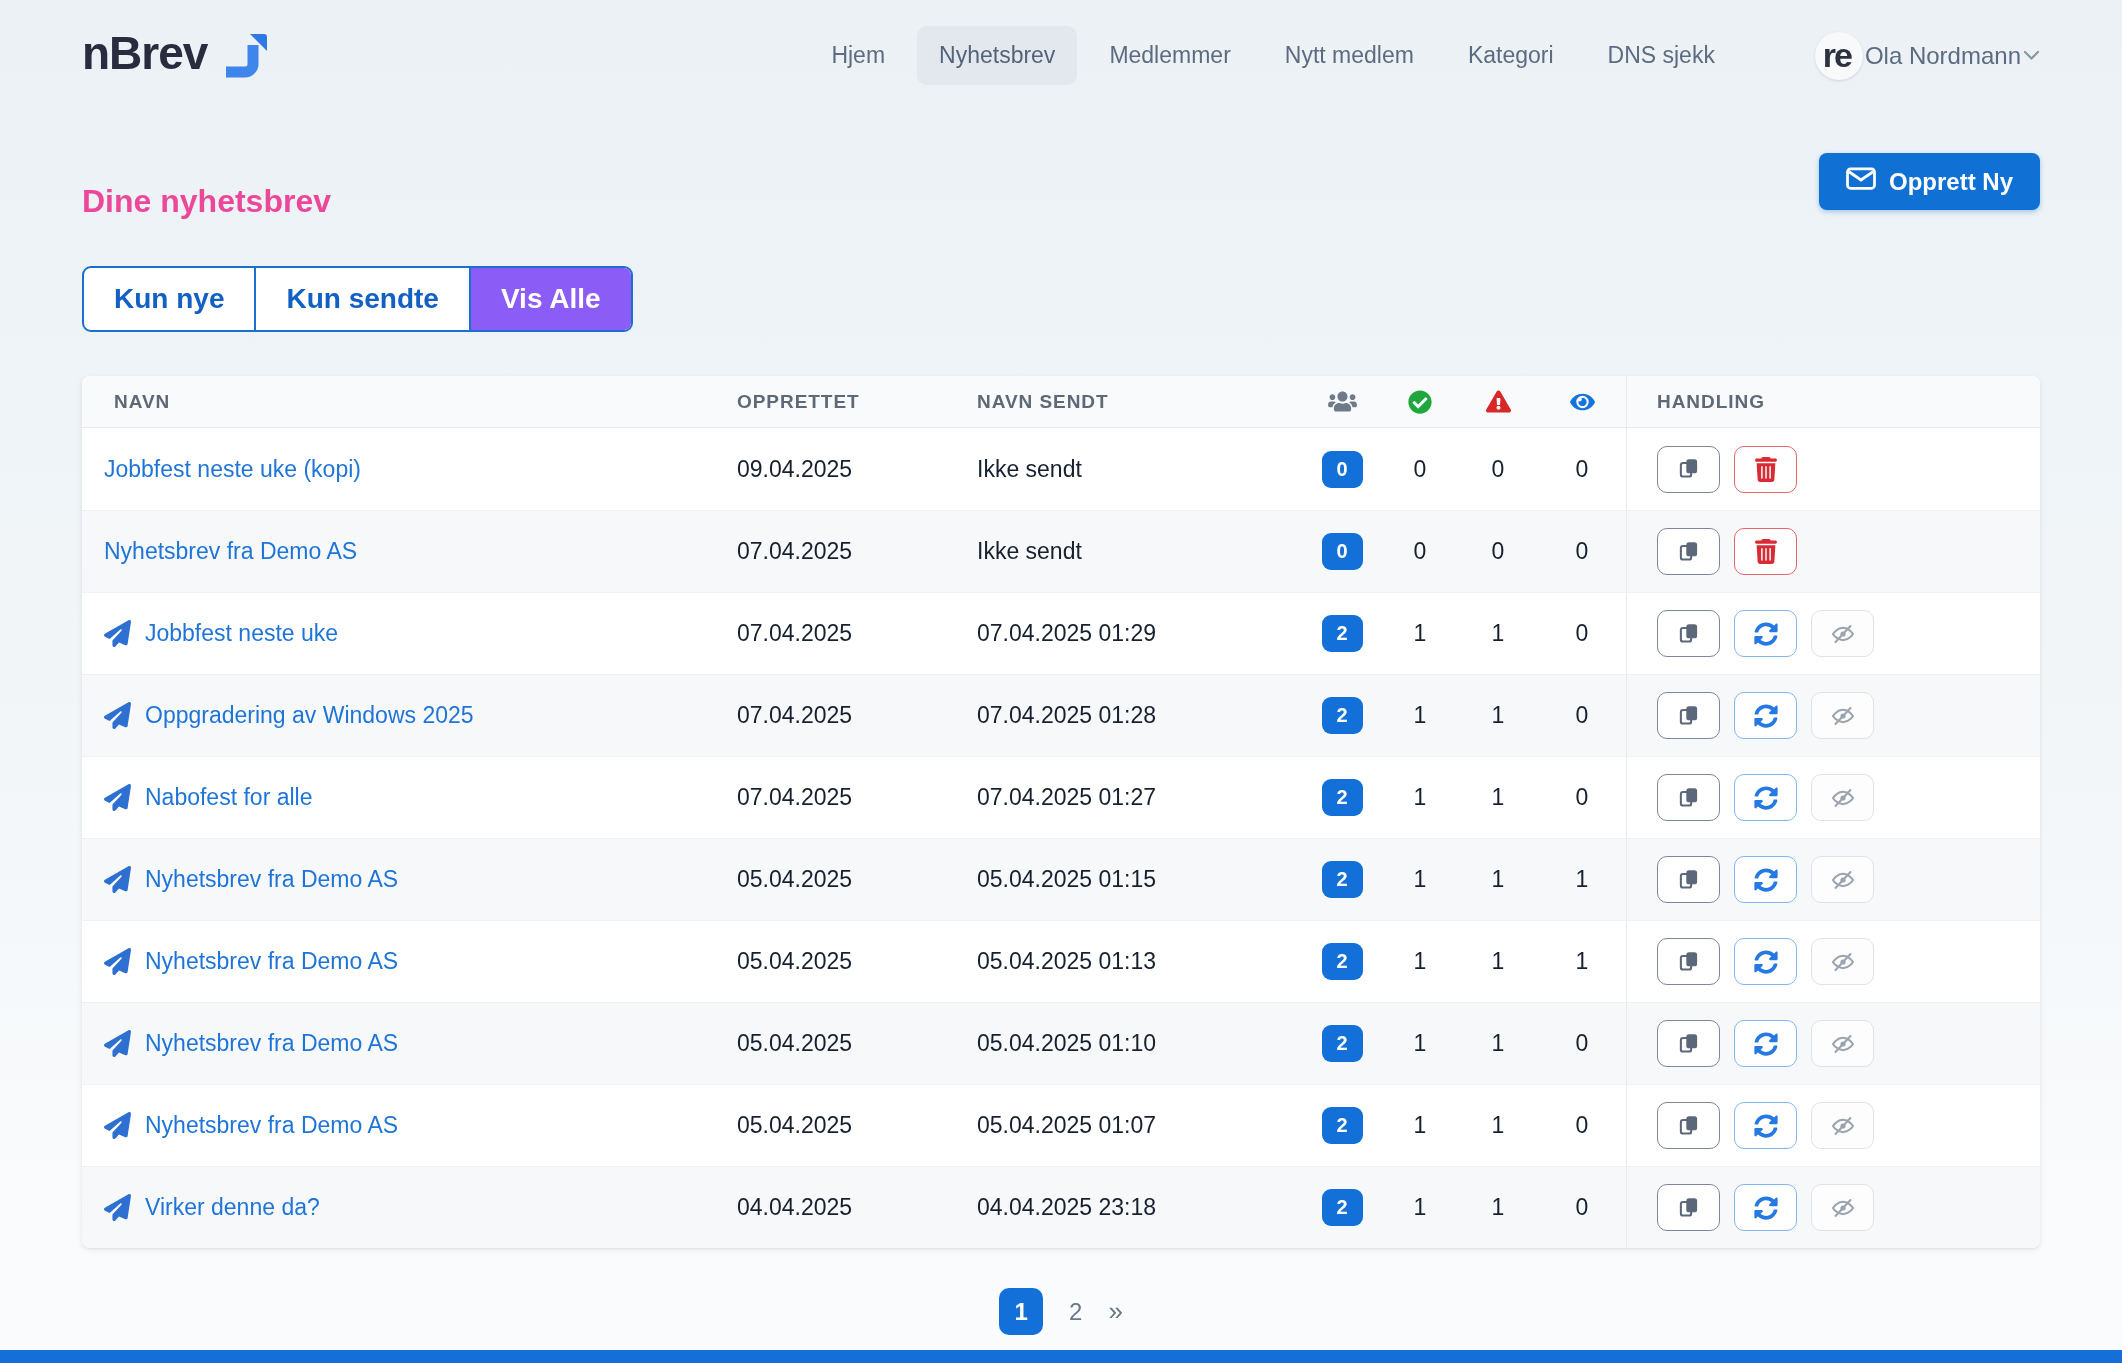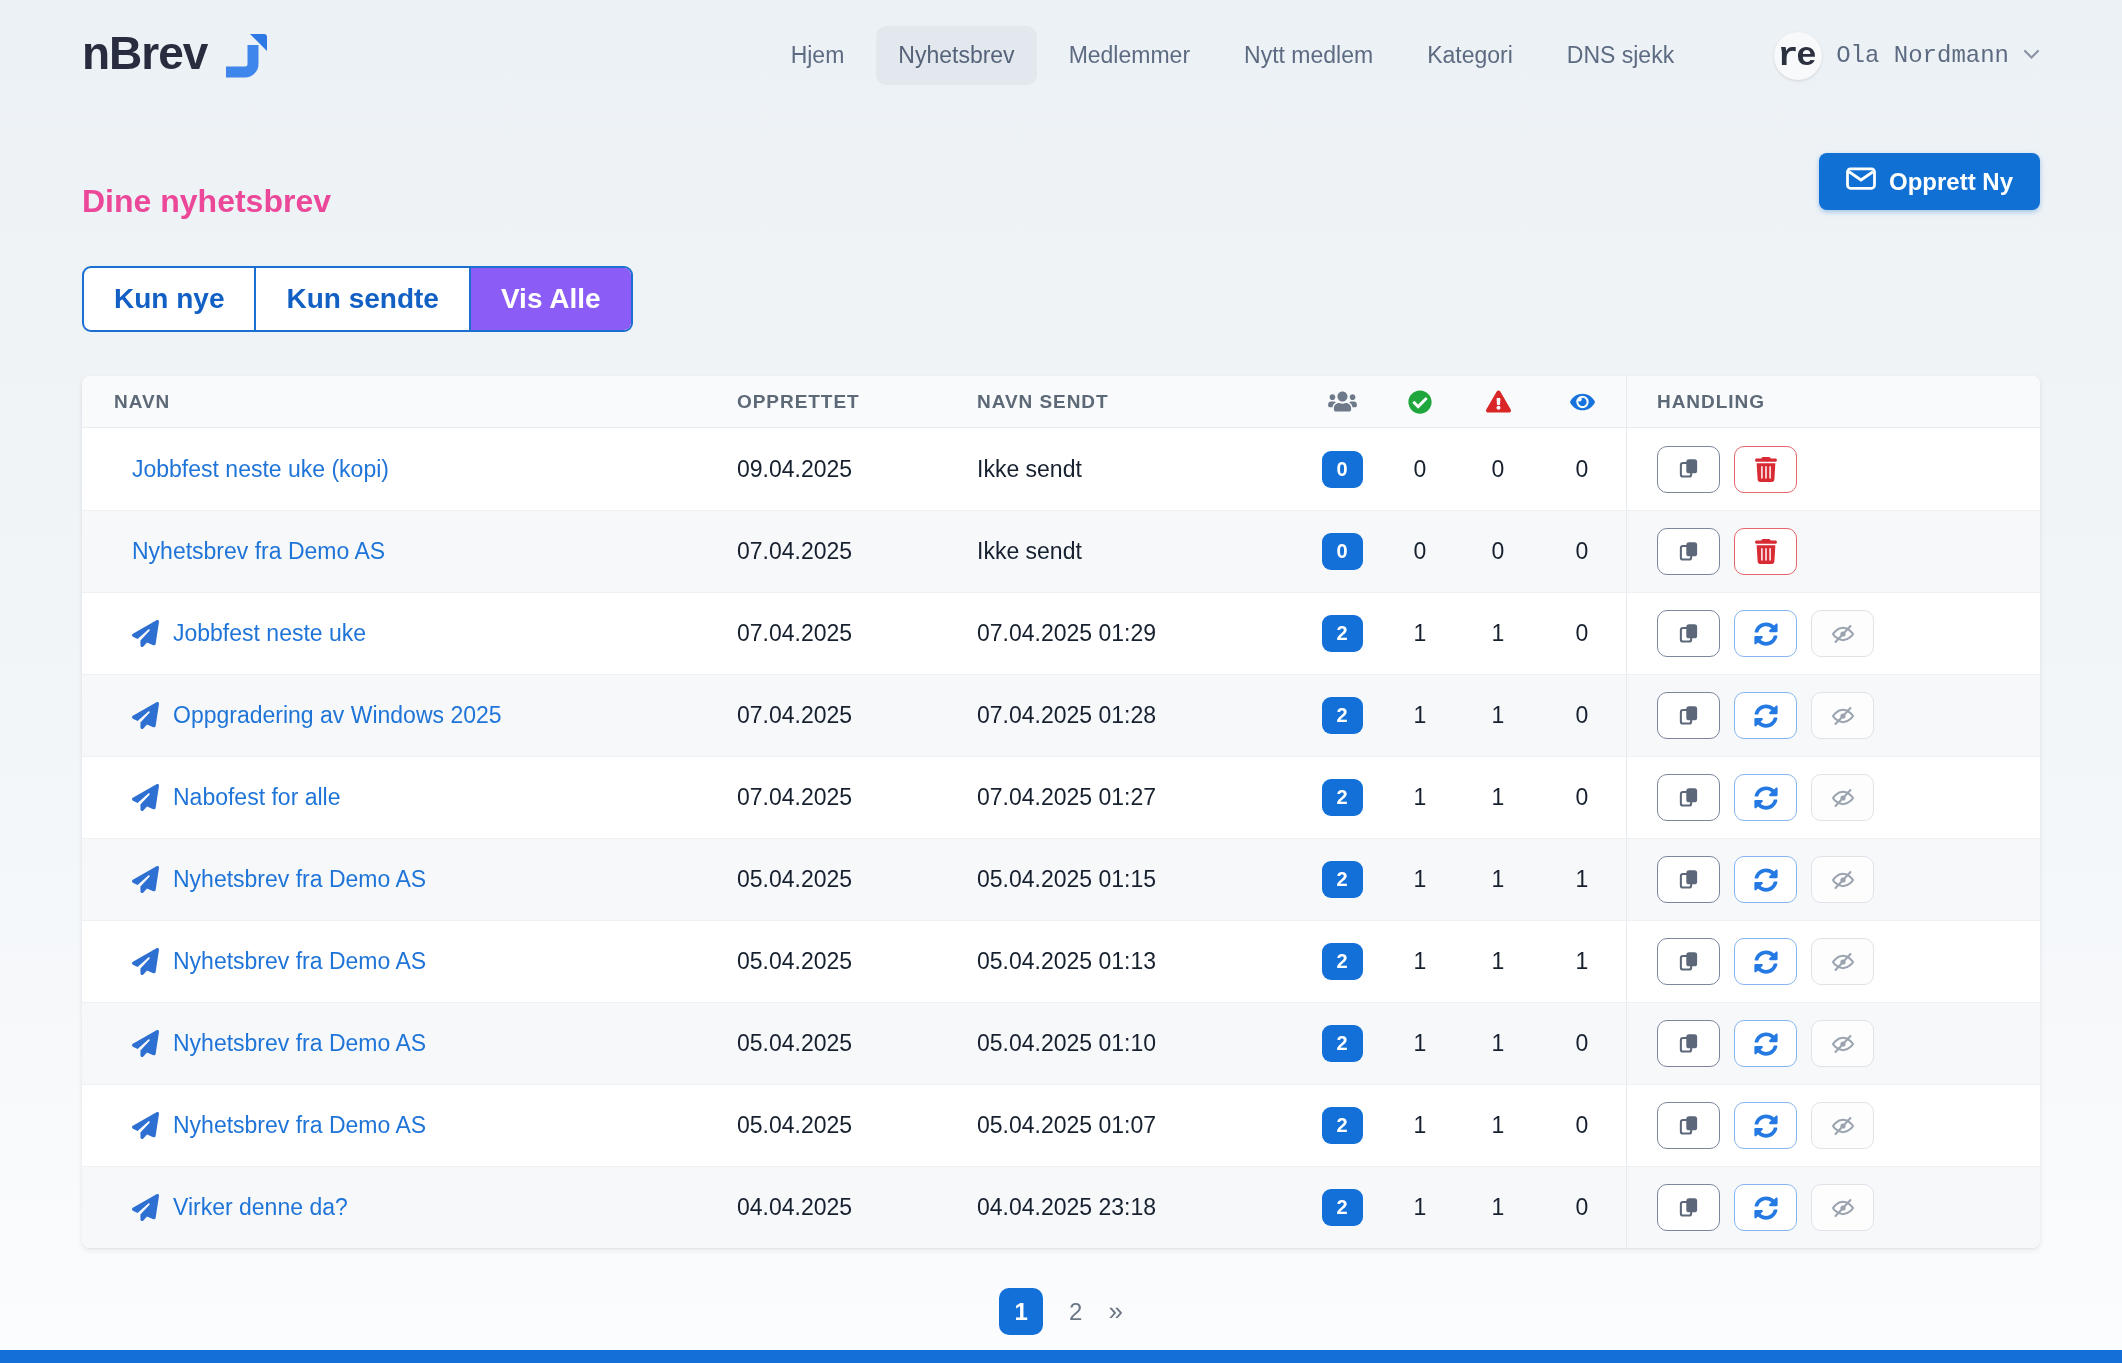--- a/index.html
+++ b/index.html
@@ -9,21 +9,21 @@
     background:linear-gradient(180deg,#ecf1f5 0%, #f1f5f8 45%, #fbfcfd 100%);
     position:relative; overflow:hidden; color:#16202e;
   }
   .topbar { display:flex; align-items:center; padding:26px 82px 0 82px; }
   .logo { display:flex; align-items:flex-start; gap:12px; cursor:pointer; }
   .logo-text { font-size:46px; font-weight:700; color:#272c3f; letter-spacing:-1px; line-height:1; }
   .nav-spacer { flex:1; }
   .nav-menu { display:flex; align-items:center; gap:10px; }
   .nav-item { font-size:23px; color:#5d6b82; padding:16px 22px; border-radius:10px; cursor:pointer; white-space:nowrap; }
   .nav-item.active { background:#e2e8ee; color:#55637a; }
-  .user-chunk { display:flex; align-items:center; gap:14px; margin-left:78px; cursor:pointer;font-family:Liberation Mono, monospace; }
+  .user-chunk { display:flex; align-items:center; gap:2px; margin-left:78px; cursor:pointer; }
   .avatar { width:48px; height:48px; border-radius:50%; background:#f7f9fa; box-shadow:0 1px 3px rgba(0,0,0,.12);
             display:flex; align-items:center; justify-content:center; overflow:hidden; }
   .avatar span { font-size:34px; font-weight:800; color:#2c3140; letter-spacing:-2px; margin-left:-4px; }
   .user-name { font-size:24px; color:#5d6b82; }
 
   .page { padding:0 82px; }
   .title-row { display:flex; align-items:center; justify-content:space-between; margin-top:58px; }
   .page-title { font-size:32px; font-weight:700; color:#ec4899;margin-top:40px; }
   .create-btn { display:flex; align-items:center; gap:13px; background:#1170d4; color:#fff; border:none;
                 font-family:inherit; font-size:24px; font-weight:600; padding:14px 27px; border-radius:8px; cursor:pointer;
@@ -38,21 +38,21 @@
   .card { margin-top:44px; background:#fff; border-radius:8px; overflow:hidden;
           box-shadow:0 1px 2px rgba(16,24,40,.05), 0 2px 6px rgba(16,24,40,.08); }
   .grid-row { display:grid; grid-template-columns:1fr 240px 325px 80px 76px 80px 88px 414px; align-items:center; }
   .thead { height:52px; background:#f9fafc; border-bottom:1px solid #e8ebef; }
   .th { font-size:19px; font-weight:700; color:#5d6977; letter-spacing:.05em; }
   .th.left { padding-left:32px; }
   .icon-center { display:flex; justify-content:center; align-items:center; }
   .tr { height:82px; border-top:1px solid #eef1f4; }
   .tr:first-of-type { border-top:none; }
   .tr.alt { background:#f6f8fa; }
-  .cell-name { display:flex; align-items:center; padding-left:22px; gap:14px;margin-left:28px; }
+  .cell-name { display:flex; align-items:center; padding-left:22px; gap:14px; }
   .send-ic { display:flex; width:27px; }
   .nl-link { font-size:23px; color:#1f74d8; cursor:pointer; }
   .cell-text { font-size:23px; color:#16202e; }
   .cell-center { text-align:center; font-size:23px; color:#16202e; }
   .badge { display:inline-block; min-width:41px; padding:7px 8px; border-radius:9px; background:#1270d8; color:#fff;
            font-size:20px; font-weight:700; text-align:center; }
   .cell-handling { display:flex; align-items:center; gap:14px; padding-left:30px; border-left:1px solid #e7eaee; height:100%; }
   .act-btn { width:63px; height:47px; border-radius:10px; background:#fff; display:flex; align-items:center; justify-content:center;
              cursor:pointer; padding:0; }
   .act-btn svg { display:block; }

